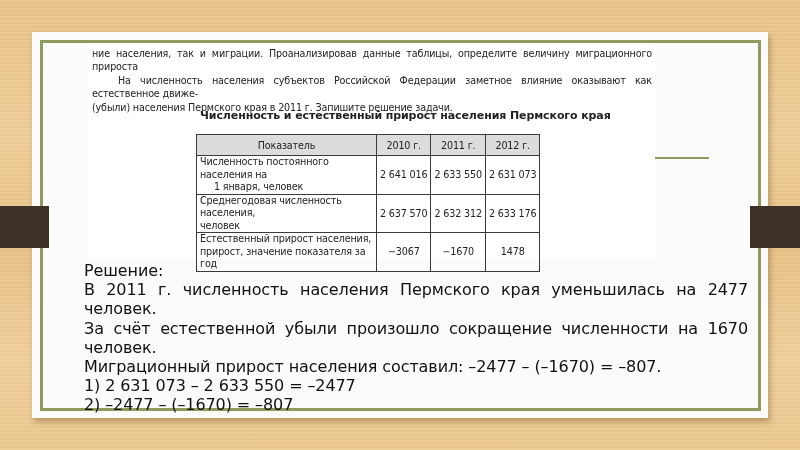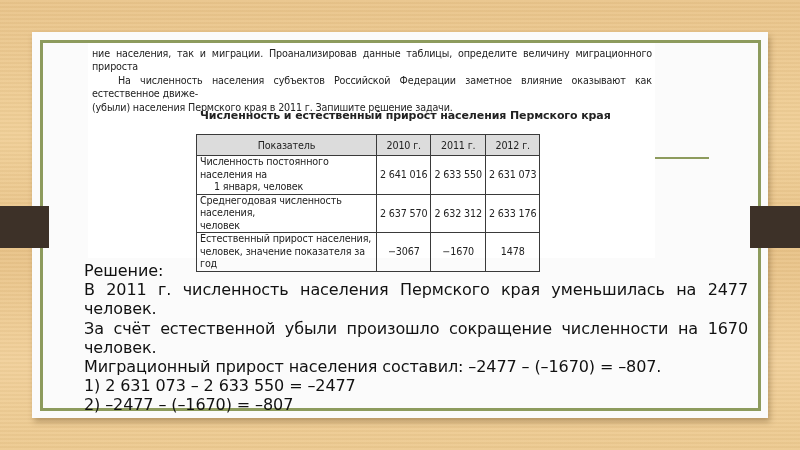--- a/index.html
+++ b/index.html
@@ -140,21 +140,21 @@
         <div>Среднегодовая численность населения,</div>
         <div>человек</div>
       </td>
       <td class="num">2 637 570</td>
       <td class="num">2 632 312</td>
       <td class="num">2 633 176</td>
     </tr>
     <tr class="r3">
       <td class="label">
         <div>Естественный прирост населения,</div>
-        <div>человек, значение показателя за год</div>
+        <div>прирост, значение показателя за год</div>
       </td>
       <td class="num">−3067</td>
       <td class="num">−1670</td>
       <td class="num">1478</td>
     </tr>
   </tbody>
     </table>
 </div>
 
 <div class="solution">

